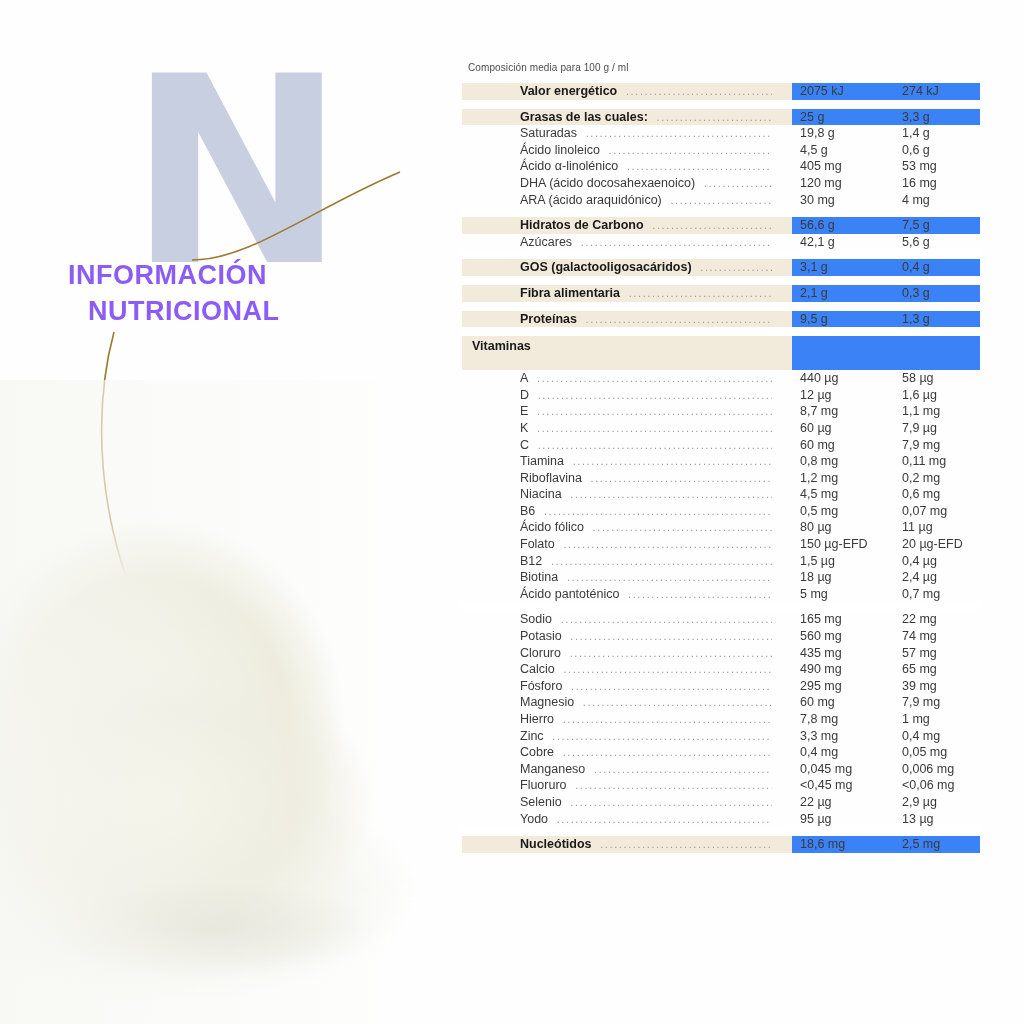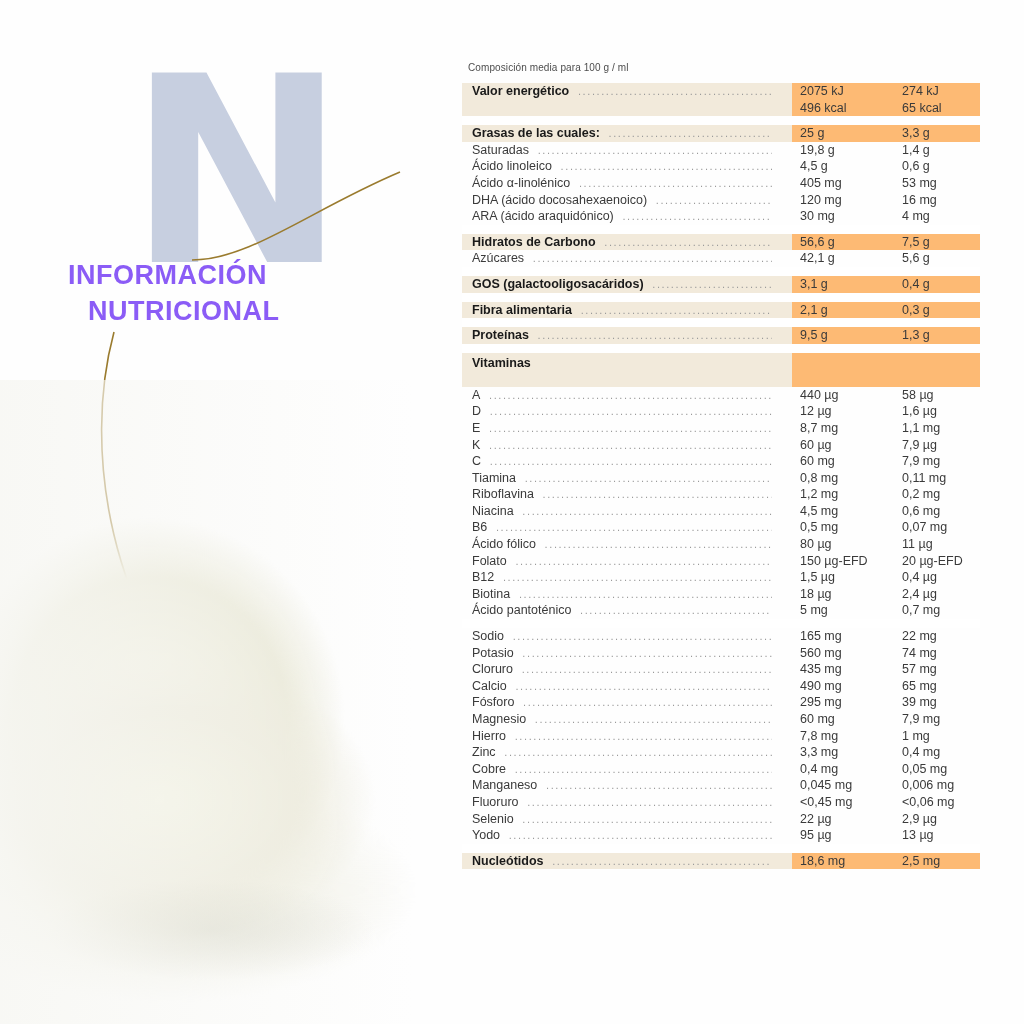--- a/index.html
+++ b/index.html
@@ -100,41 +100,41 @@
     padding: 0;
     vertical-align: baseline;
     line-height: 16.6px;
     height: 16.6px;
   }
   .c-label { width: 330px; padding-left: 10px !important; position: relative; white-space: nowrap; }
   .c-v1 { width: 104px; padding-left: 8px !important; white-space: nowrap; }
   .c-v2 { width: 84px; padding-left: 6px !important; white-space: nowrap; }
 
   
-  tr.band td { background: #fdba74; }
+  tr.band td { background: #3b82f6; }
   tr.band td.c-label { background: #f2eadb; }
 
   
   .hdr .c-label { font-weight: bold; color: #1d1d1d; }
   .hdr td { padding-top: 2px !important; padding-bottom: 2px !important; height: 34px; }
 
   
   tr.spacer td { height: 9px; background: #ffffff !important; }
 
   
   .leader {
     display: inline-block;
     position: relative;
     max-width: 300px;
     overflow: hidden;
     white-space: nowrap;
     vertical-align: bottom;
     width: 300px;
   }
-  .leader .txt { background: inherit; padding-right: 4px; }
+  .leader .txt { background: inherit; padding-right: 4px; margin-left: 48px; }
   .leader .dots {
     color: #9a9a9a;
     letter-spacing: 1.6px;
     font-size: 11px;
   }
   .strong { font-weight: bold; color: #1a1a1a; }
   .sub-note { color: #3a3a3a; }
 </style>
 </head>
 <body>
@@ -166,25 +166,20 @@
 
   <div class="table-area">
     <div class="table-caption">Composición media para 100 g / ml</div>
     <table class="nut-table">
       <tbody id="nut-body">
           <tr class="band">
             <td class="c-label"><span class="leader"><span class="txt strong">Valor energético</span><span class="dots"> ..........................................................................................</span></span></td>
             <td class="c-v1">2075 kJ</td>
             <td class="c-v2">274 kJ</td>
           </tr>
-          <tr class="band">
-            <td class="c-label">&nbsp;</td>
-            <td class="c-v1">496 kcal</td>
-            <td class="c-v2">65 kcal</td>
-          </tr>
           <tr class="spacer">
             <td colspan="3"></td>
           </tr>
           <tr class="band">
             <td class="c-label"><span class="leader"><span class="txt strong">Grasas de las cuales:</span><span class="dots"> ..........................................................................................</span></span></td>
             <td class="c-v1">25 g</td>
             <td class="c-v2">3,3 g</td>
           </tr>
           <tr>
             <td class="c-label"><span class="leader"><span class="txt">Saturadas</span><span class="dots"> ..........................................................................................</span></span></td>

